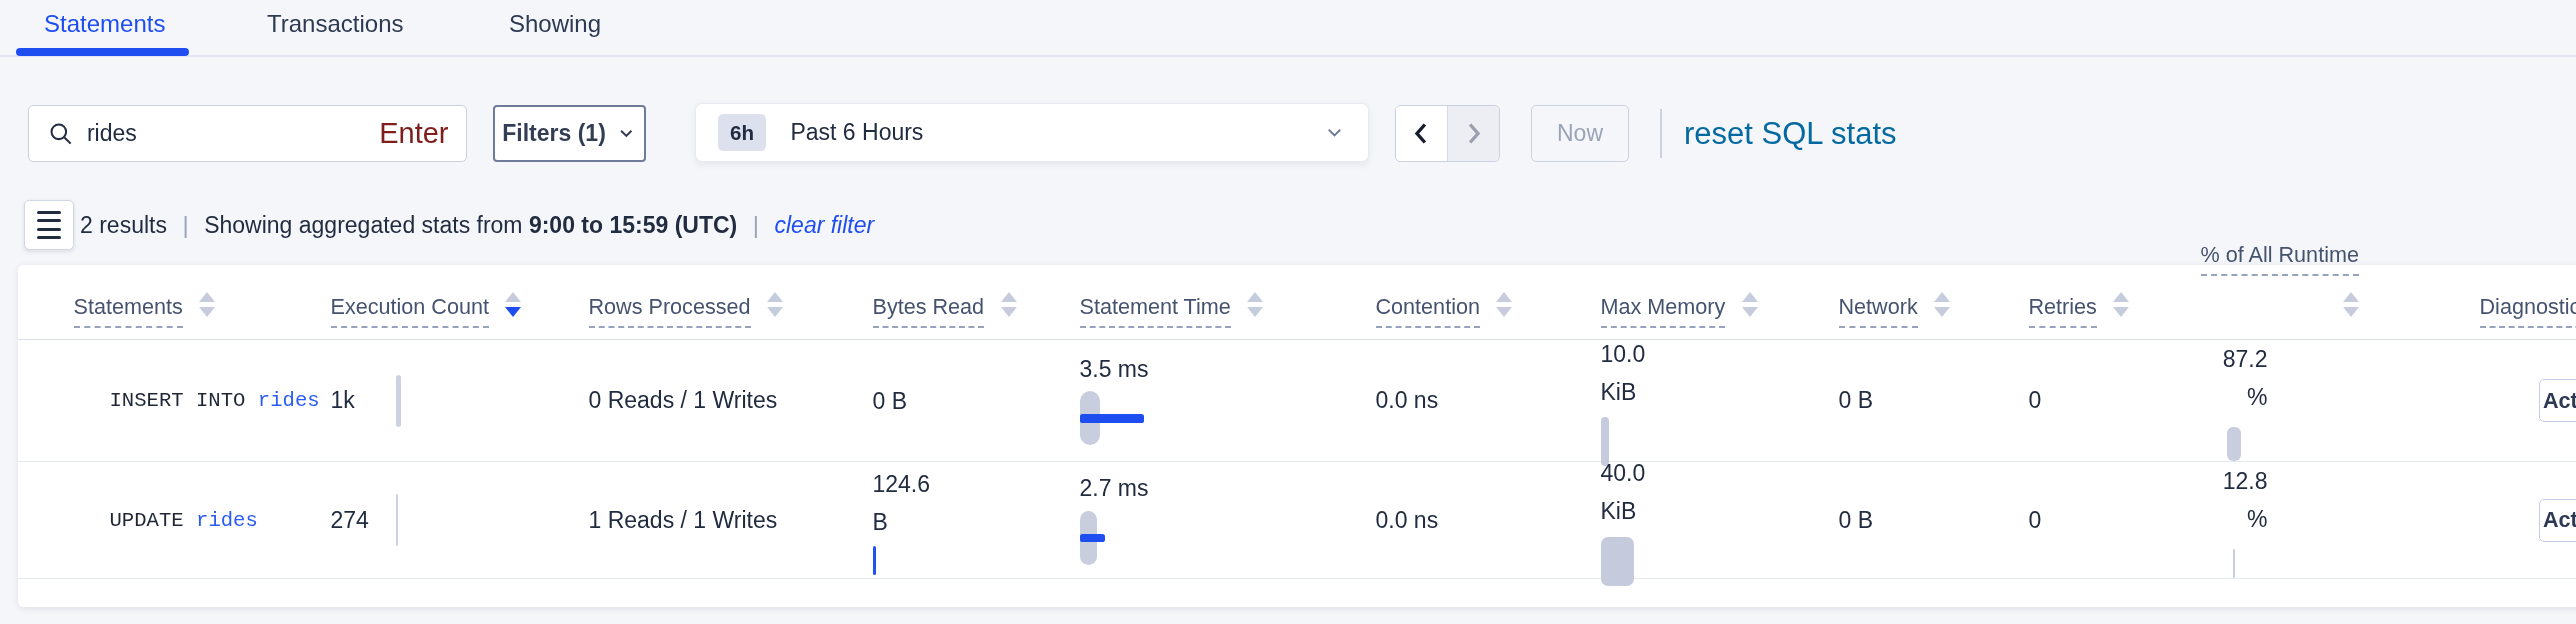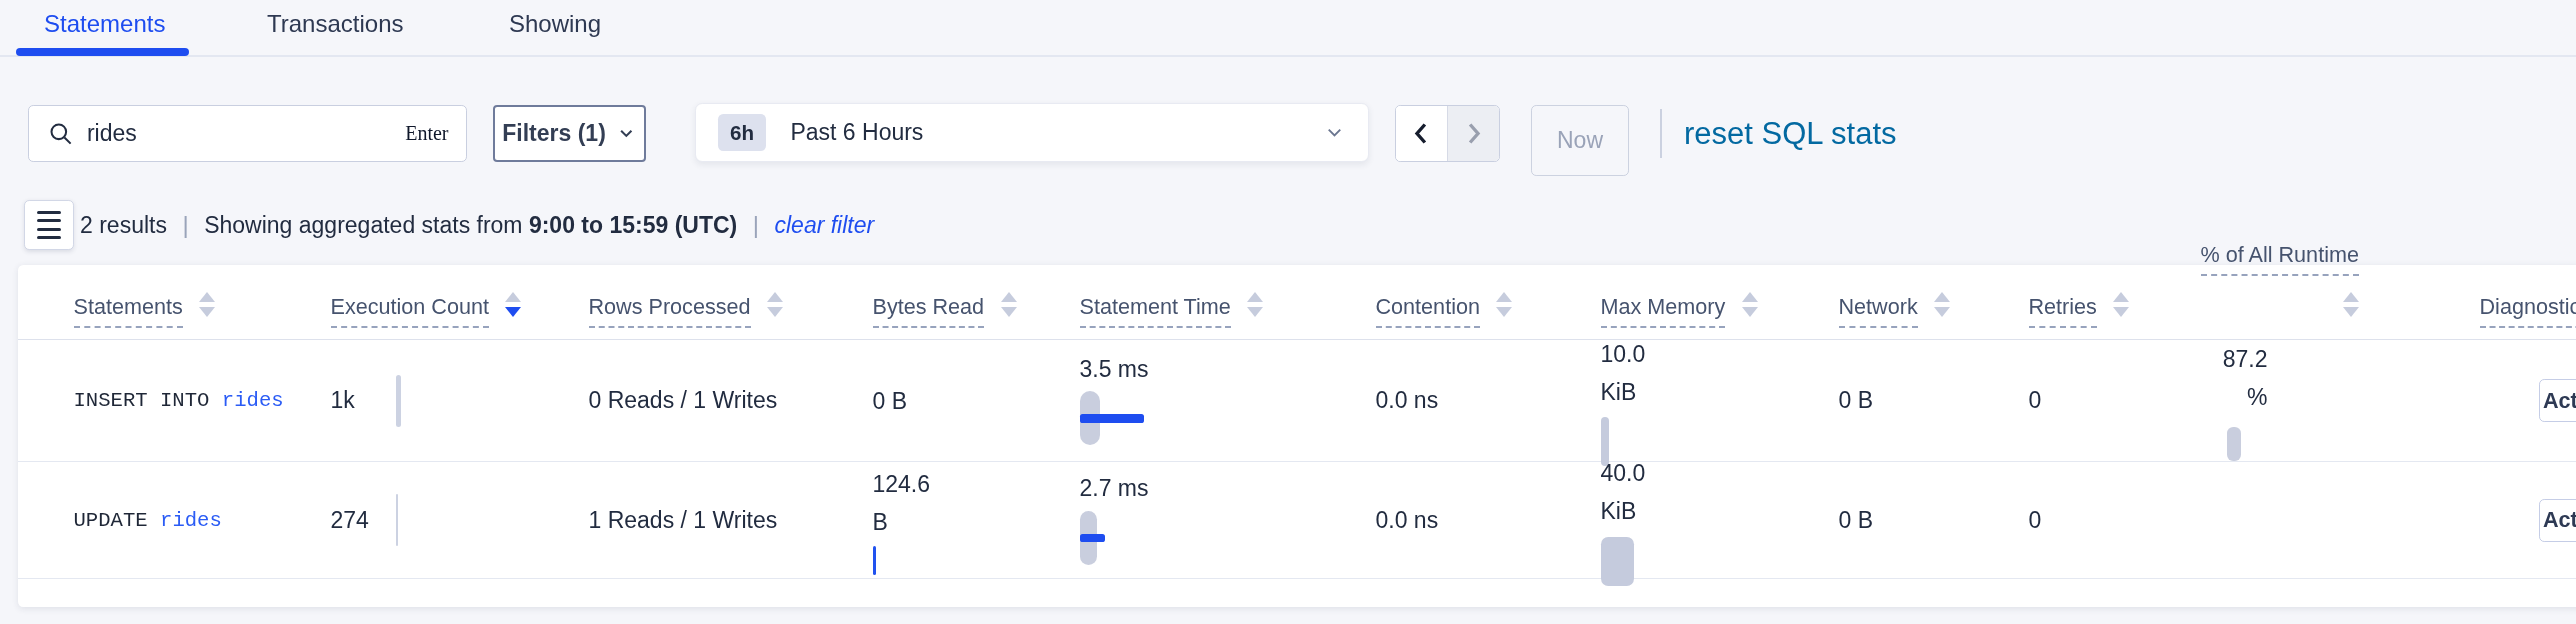--- a/index.html
+++ b/index.html
@@ -14,39 +14,39 @@
   .tabbar { position:absolute; top:0; left:0; width:2731px; height:57px; border-bottom:2.1px solid #e3e7f1; background:#f5f6fa; }
   .tab { position:absolute; top:10.3px; font-size:24px; color:#2e3952; cursor:pointer; }
   .tab.active { color:#1e4df0; }
   .tab-underline { position:absolute; top:48px; left:16px; width:173px; height:7.7px; border-radius:4.1px; background:#1e4df0; }
 
   
   .search-box { position:absolute; left:28px; top:105px; width:439px; height:57px; background:#fff;
     border:1.5px solid #c9cfe0; border-radius:5.2px; display:flex; align-items:center; padding:0 17.5px; }
   .search-box .icon { display:flex; margin-right:13.4px; }
   .search-value { flex:1; font-size:23px; color:#222c40; }
-  .search-hint { font-size:20px; color:#0f172a;font-family:Liberation Serif, serif; }
+  .search-hint { font-size:29px; color:#7f1d1d; }
 
   .filters-btn { position:absolute; left:493px; top:105px; width:153px; height:57px; background:#fff;
     border:2.1px solid #6f7b9b; border-radius:4.1px; display:flex; align-items:center; justify-content:center; gap:10.3px;
     font-size:23px; font-weight:700; color:#333e54; cursor:pointer; }
 
   .time-select { position:absolute; left:695px; top:103px; width:674px; height:59px; background:#fff;
     border:1px solid #e8eaf2; border-radius:7.2px; box-shadow:0 2.6px 6.2px rgba(40,50,80,.08);
     display:flex; align-items:center; padding:0 21.6px; cursor:pointer; }
   .time-badge { background:#dde1ee; border-radius:5.2px; padding:6.2px 12.4px; font-size:20.6px; font-weight:700; color:#222c40; margin-right:24px; }
   .time-label { flex:1; font-size:23px; color:#222c40; }
 
   .arrow-group { position:absolute; left:1395px; top:105px; width:105px; height:57px; border:1.5px solid #c9cfe0;
     border-radius:5.2px; overflow:hidden; display:flex; background:#fff; }
   .arrow-prev, .arrow-next { width:50%; display:flex; align-items:center; justify-content:center; cursor:pointer; }
   .arrow-prev { background:#fff; border-right:1.5px solid #d6dae6; }
   .arrow-next { background:#eceef3; }
 
-  .now-btn { position:absolute; left:1531px; top:105px; width:98px; height:71px; border:1.5px solid #ccd2e0;
+  .now-btn { position:absolute; left:1531px; top:105px; width:98px; height:57px; border:1.5px solid #ccd2e0;
     border-radius:5.2px; background:transparent; font-size:23px; color:#9aa3b8; display:flex; align-items:center; justify-content:center; }
   .controls-divider { position:absolute; left:1660px; top:109px; width:1.5px; height:49px; background:#cbd1e0; }
   .reset-link { position:absolute; left:1684px; top:116px; font-size:31px; color:#0369a1; cursor:pointer; }
 
   
   .list-btn { position:absolute; left:24px; top:200px; width:50px; height:50px; background:#fff; border:1.5px solid #d2d7e6;
     border-radius:5.2px; box-shadow:0 1.5px 4.6px rgba(40,50,80,.12); display:flex; flex-direction:column; align-items:center; justify-content:center; gap:5.2px; cursor:pointer; }
   .list-btn i { display:block; width:24px; height:3.1px; border-radius:1.5px; background:#222c40; }
   .results-line { position:absolute; left:80px; top:200px; height:50px; display:flex; align-items:center; gap:15.5px; font-size:23px; color:#222c40; }
   .vbar { color:#9aa4ba; font-size:24px; }
@@ -66,21 +66,21 @@
   .sort i { display:block; width:0; height:0; border-left:8.2px solid transparent; border-right:8.2px solid transparent; }
   .sort .up { border-bottom:10.3px solid #c6ccdd; }
   .sort .down { border-top:10.3px solid #c6ccdd; }
   .sort.desc .down { border-top-color:#1e4df0; }
 
   .row { position:absolute; left:0; width:100%; border-bottom:1.5px solid #e4e8f1; }
   .row-0 { top:75px; height:122px; }
   .row-1 { top:197px; height:117px; }
   .cell { position:absolute; top:0; height:100%; display:flex; align-items:center; font-size:23px; color:#222c40; }
 
-  .c-statement { font-family:"Liberation Mono","DejaVu Sans Mono",monospace; font-size:20.6px; cursor:pointer; white-space:nowrap; }
+  .c-statement { font-family:"Liberation Mono","DejaVu Sans Mono",monospace; font-size:20.6px; cursor:pointer; white-space:nowrap;margin-left:36px; }
   .c-statement .kw { color:#1f2737; }
   .c-statement .tbl { color:#2b5cf5; margin-left:12.4px; }
 
   .c-exec .val { min-width:58px; }
   .execbar { display:block; height:52px; border-radius:3.1px; background:#ccd2e2; margin-left:7.2px; }
 
   .stackcell .stack { display:flex; flex-direction:column; align-items:flex-start; justify-content:center; }
   .val.wrap { line-height:38px; }
   .w150 { width:77px; } .w140 { width:72px; } .w130 { width:67px;text-align:right; }
 
@@ -341,20 +341,24 @@
           <span class="val wrap w140">40.0 KiB</span>
           <i class="membar" style="width: 33px;"></i>
         </div>
       </div>
       <div class="cell cx8">
         <span>0 B</span>
       </div>
       <div class="cell cx9">
         <span>0</span>
       </div>
+      <div class="cell cx10 c-pct">
+        <span class="val wrap w130">12.8 %</span>
+        <i class="pctbar" style="width: 2.6px;"></i>
+      </div>
       <div class="cell cx11">
         <button class="activate">Activate</button>
       </div>
     </div>
 
   </div>
 </div>
 
 
 </body></html>

